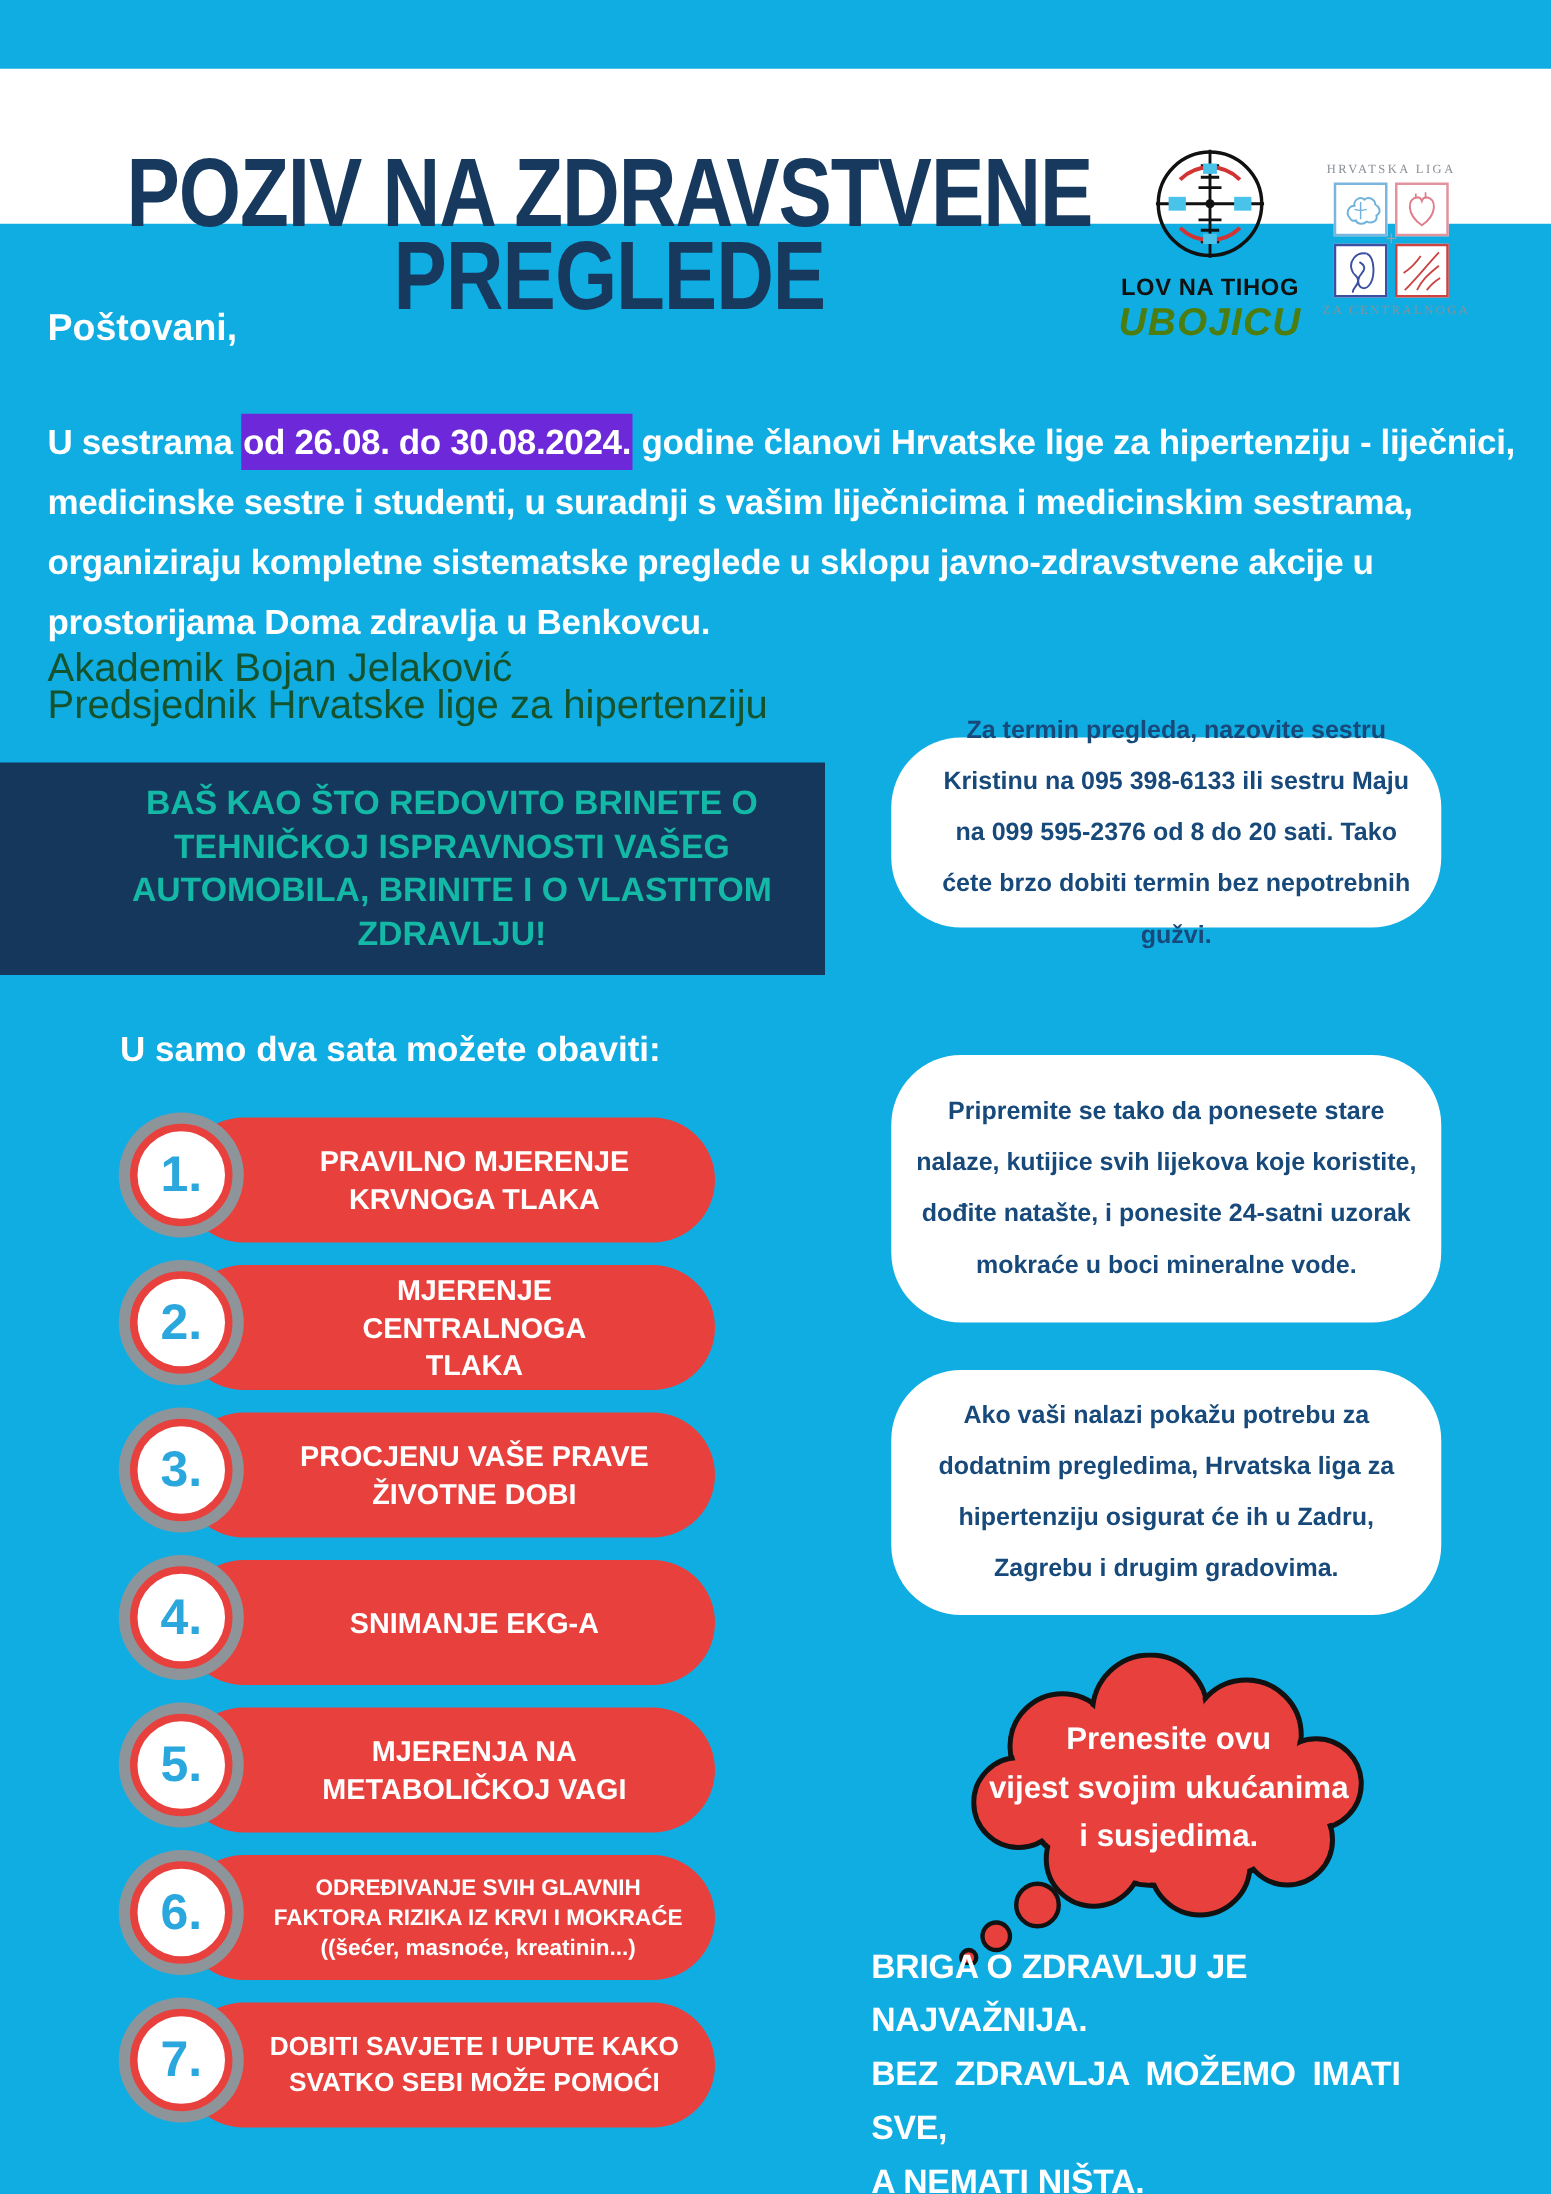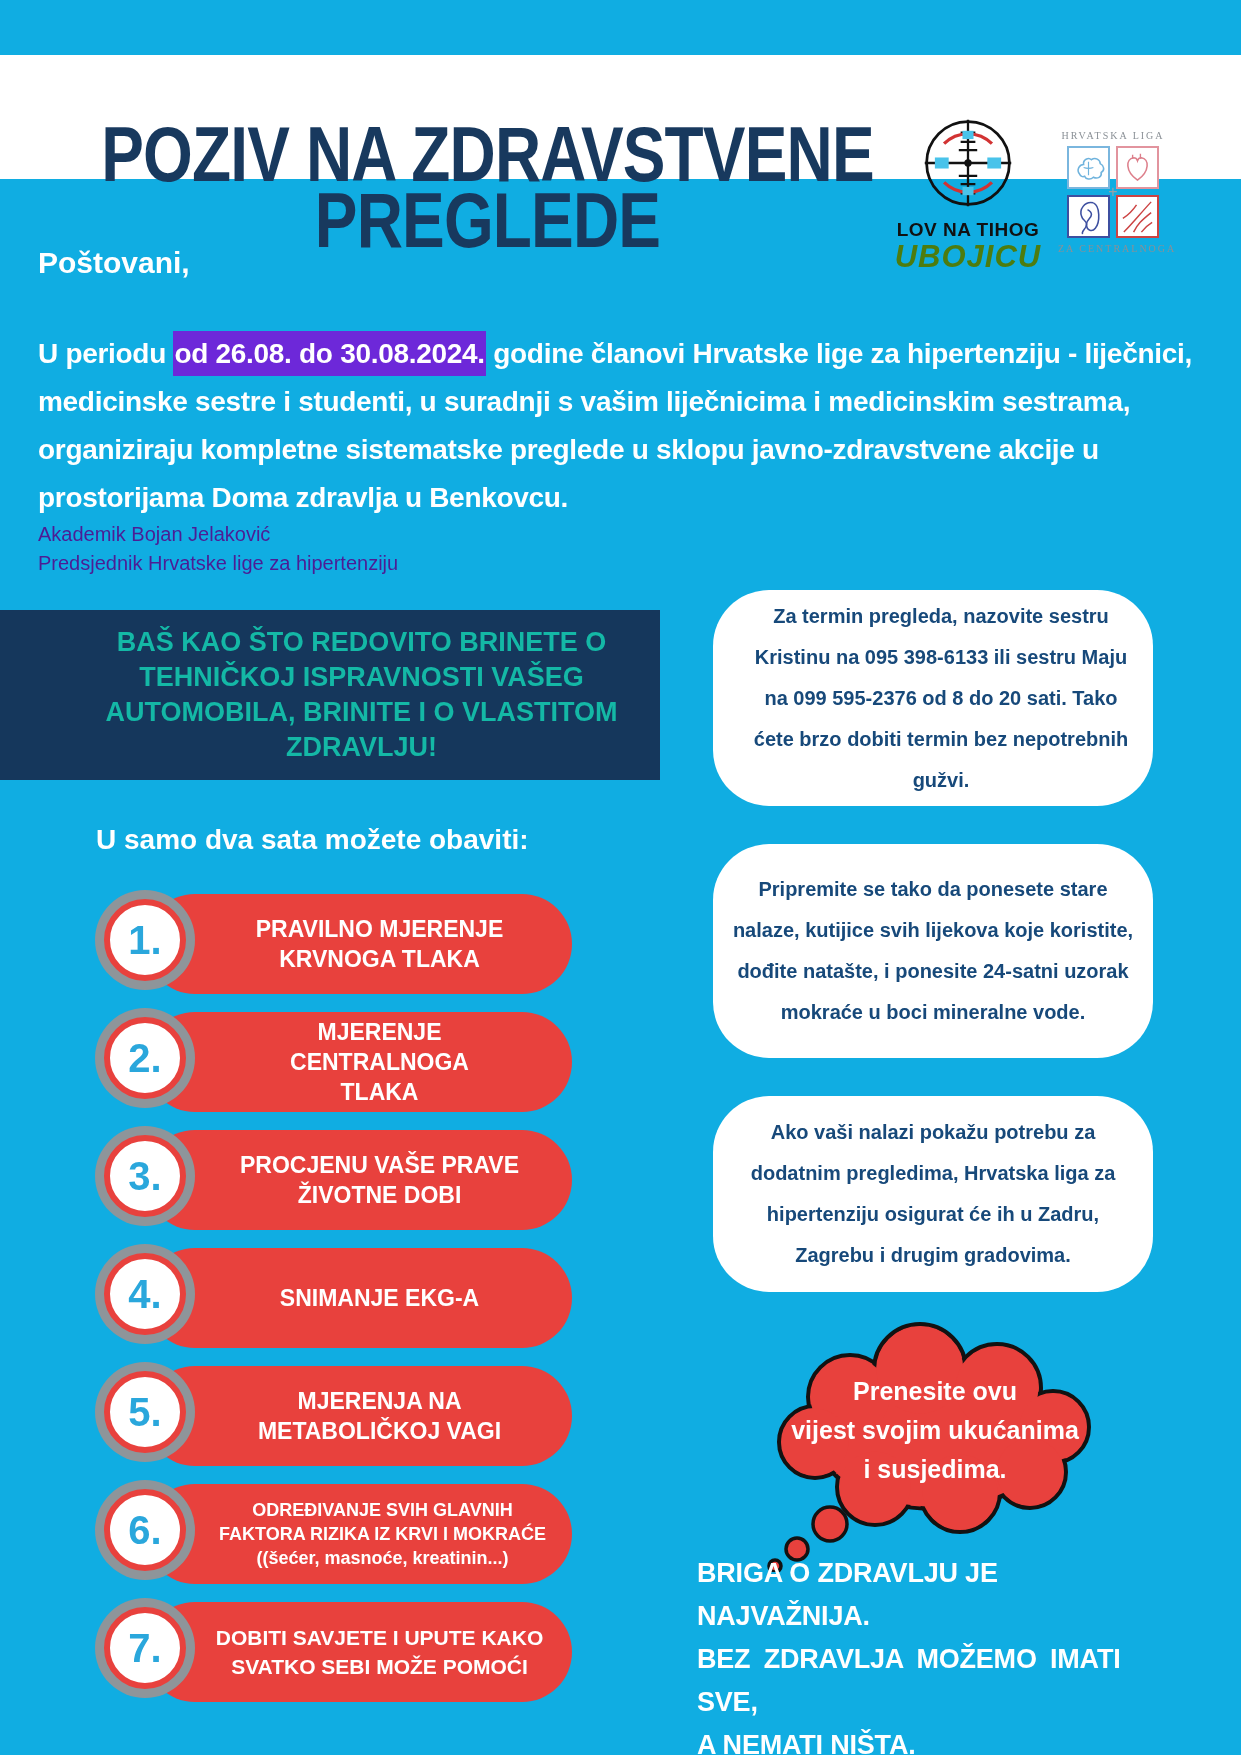--- a/index.html
+++ b/index.html
@@ -19,21 +19,21 @@
   .liga-caption{font-size:10px;letter-spacing:2px;color:#8a9096;white-space:nowrap;}
   .liga-grid{position:relative;width:92px;height:92px;margin:5px auto 5px auto;display:grid;grid-template-columns:43px 43px;grid-template-rows:43px 43px;gap:6px;}
   .tile{width:43px;height:43px;box-sizing:border-box;background:#ffffff;}
   .tile svg{display:block;}
   .liga-cross{position:absolute;left:50%;top:50%;transform:translate(-50%,-50%);color:#9aa0a5;font-size:16px;font-family:"Liberation Sans",sans-serif;}
 
   
   .greeting{position:absolute;left:38px;top:246px;color:#ffffff;font-size:30px;font-weight:bold;}
   .paragraph{position:absolute;left:38px;top:330px;width:1175px;color:#ffffff;font-size:28px;font-weight:bold;line-height:48px;letter-spacing:-.3px;}
   .hl-date{background:#6d28d9;padding:7px 1px;}
-  .signature{position:absolute;left:38px;top:520px;color:#4c1d95;font-size:20px;font-weight:normal;line-height:29px;}
+  .signature{position:absolute;left:38px;top:520px;color:#14532d;font-size:32px;font-weight:normal;line-height:29px;}
 
   
   .callout{position:absolute;left:0;top:610px;width:660px;height:170px;background:#15375c;box-sizing:border-box;
            display:flex;align-items:center;}
   .callout-text{width:100%;padding:0 15px 0 78px;text-align:center;color:#14b8a6;font-size:27px;font-weight:bold;line-height:35px;}
 
   
   .list-heading{position:absolute;left:96px;top:824px;color:#ffffff;font-size:28px;font-weight:bold;}
   .items{position:absolute;left:95px;top:884px;width:477px;}
   .item-row{position:relative;height:100px;margin-bottom:18px;}
@@ -45,21 +45,21 @@
   .item-row.r6 .pill-label{font-size:18px;line-height:24px;max-width:345px;padding-left:58px;}
   .item-row.r7 .pill-label{font-size:21px;line-height:29px;max-width:330px;}
   .num-circle{position:absolute;left:9px;top:15px;width:70px;height:70px;background:#ffffff;border:6px solid #e8413d;border-radius:50%;
               box-shadow:0 0 0 9px #8e959a;z-index:2;display:flex;align-items:center;justify-content:center;}
   .num{color:#2aa7dc;font-size:40px;font-weight:bold;}
 
   
   .info-box{position:absolute;left:713px;width:440px;background:#ffffff;border-radius:56px;box-sizing:border-box;
             display:flex;align-items:center;justify-content:center;}
   .info-text{padding:0 16px;text-align:center;color:#17497a;font-size:20px;font-weight:bold;line-height:41px;}
-  .box1{top:590px;height:216px;padding-left:16px;}
+  .box1{top:590px;height:152px;padding-left:16px;}
   .box2{top:844px;height:214px;}
   .box3{top:1096px;height:196px;}
 
   
   .cloud-wrap{position:absolute;left:735px;top:1322px;width:400px;height:250px;}
   .cloud-text{position:absolute;left:770px;top:1372px;width:330px;text-align:center;color:#ffffff;font-size:25px;font-weight:bold;line-height:39px;}
 
   
   .footer-msg{position:absolute;left:697px;top:1552px;width:480px;color:#ffffff;font-weight:bold;font-size:27px;line-height:43px;letter-spacing:-.2px;}
   .footer-msg .f2{word-spacing:6px;}
@@ -124,21 +124,21 @@
           </svg>
         </div>
         <div class="liga-cross">+</div>
       </div>
       <div class="liga-caption">ZA CENTRALNOGA</div>
     </div>
   </div>
 
   <div class="greeting">Poštovani,</div>
 
-  <div class="paragraph"><span>U periodu </span><span class="hl-date">od 26.08. do 30.08.2024.</span><span> godine članovi Hrvatske lige za hipertenziju - liječnici, medicinske sestre i studenti, u suradnji s vašim liječnicima i medicinskim sestrama, organiziraju kompletne sistematske preglede u sklopu javno-zdravstvene akcije u prostorijama Doma zdravlja u Benkovcu.</span></div>
+  <div class="paragraph"><span>U sestrama </span><span class="hl-date">od 26.08. do 30.08.2024.</span><span> godine članovi Hrvatske lige za hipertenziju - liječnici, medicinske sestre i studenti, u suradnji s vašim liječnicima i medicinskim sestrama, organiziraju kompletne sistematske preglede u sklopu javno-zdravstvene akcije u prostorijama Doma zdravlja u Benkovcu.</span></div>
 
   <div class="signature">
     <div>Akademik Bojan Jelaković</div>
     <div>Predsjednik Hrvatske lige za hipertenziju</div>
   </div>
 
   <div class="callout">
     <div class="callout-text">BAŠ KAO ŠTO REDOVITO BRINETE O TEHNIČKOJ ISPRAVNOSTI VAŠEG AUTOMOBILA, BRINITE I O VLASTITOM ZDRAVLJU!</div>
   </div>
 

